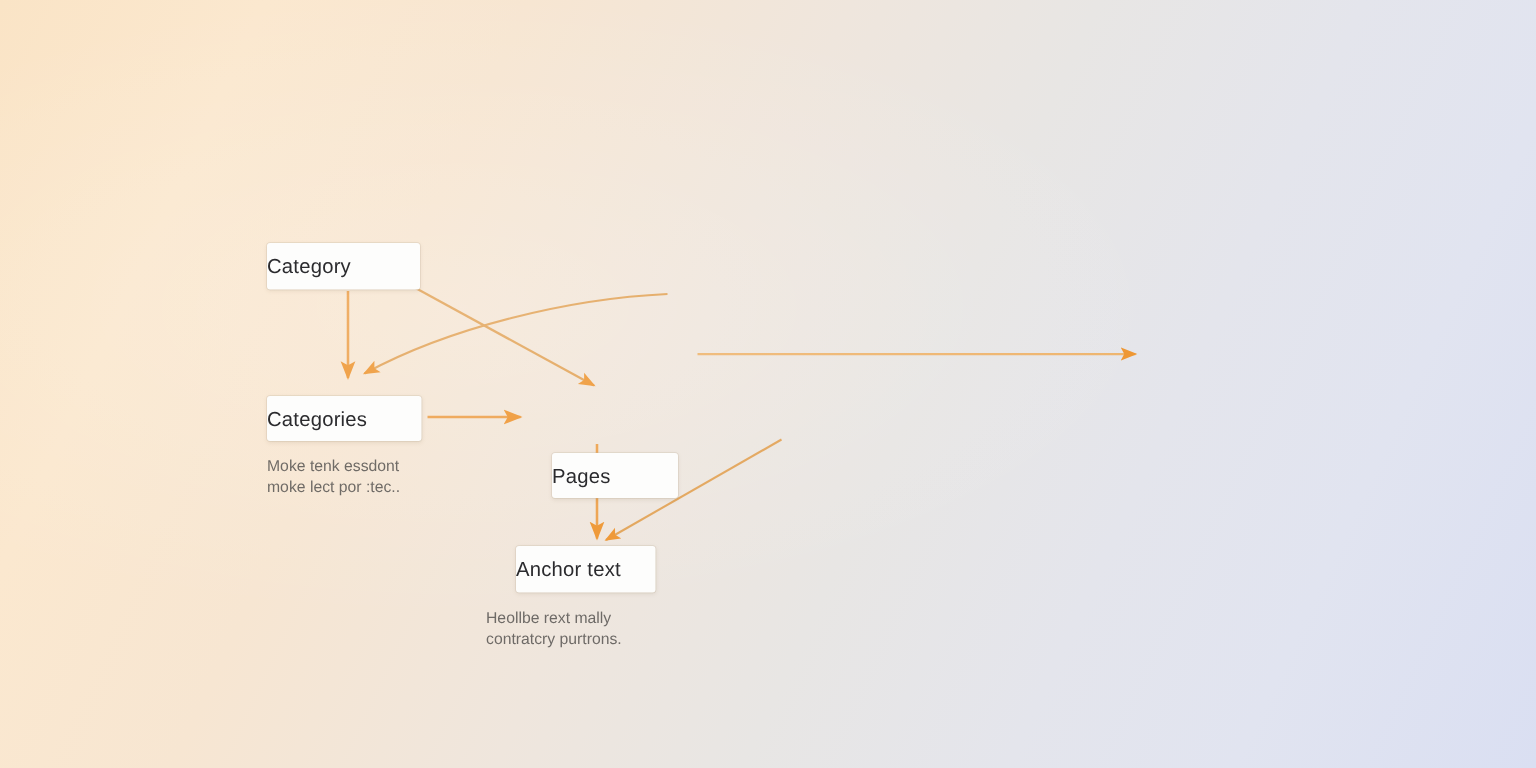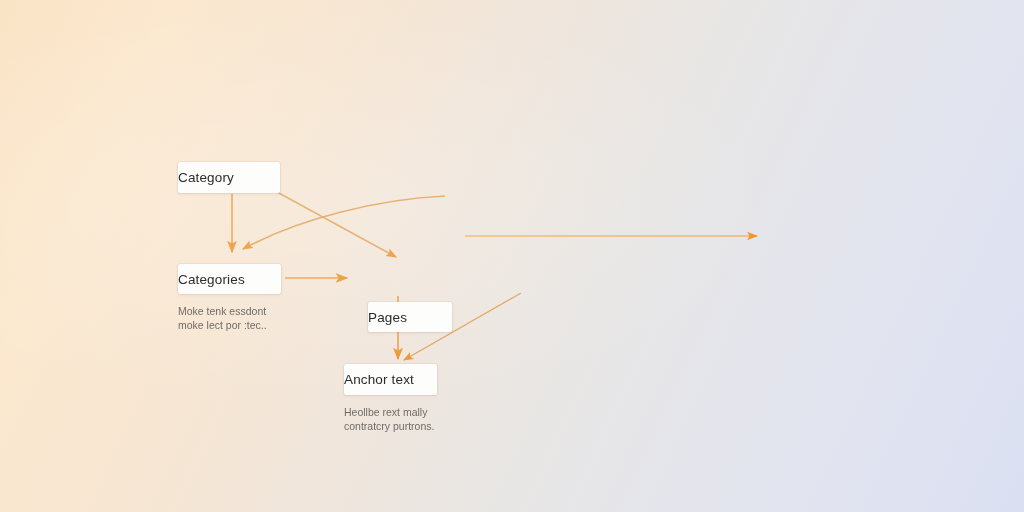--- a/index.html
+++ b/index.html
@@ -70,21 +70,21 @@
     z-index: 2;
     filter: blur(0.25px);
     opacity: 0.88;
   }
   #node-category   { left: 178px; top: 162px; width: 102px; height: 31px; }
   #node-categories { left: 178px; top: 264px; width: 103px; height: 30px; }
   #node-pages      { left: 368px; top: 264px; width:  84px; height: 30px; margin-top: 38px; }
   #node-anchor     { left: 344px; top: 364px; width: 93px; height: 31px; }
 
   #caption-categories { left: 178px; top: 304px; }
-  #caption-anchor     { left: 344px; top: 405px; }
+  #caption-anchor     { left: 324px; top: 405px; }
 </style>
 </head>
 <body>
 
 <div id="canvas">
 
   <svg class="arrow-layer" viewBox="0 0 1024 512" width="1024" height="512" xmlns="http://www.w3.org/2000/svg">
     <defs>
       <marker id="ah" markerWidth="9" markerHeight="9" refX="6.6" refY="3.2" orient="auto" markerUnits="strokeWidth">
         <path d="M0,0.3 L7.4,3.2 L0,6.1 L1.6,3.2 Z" fill="#ee9530"></path>

